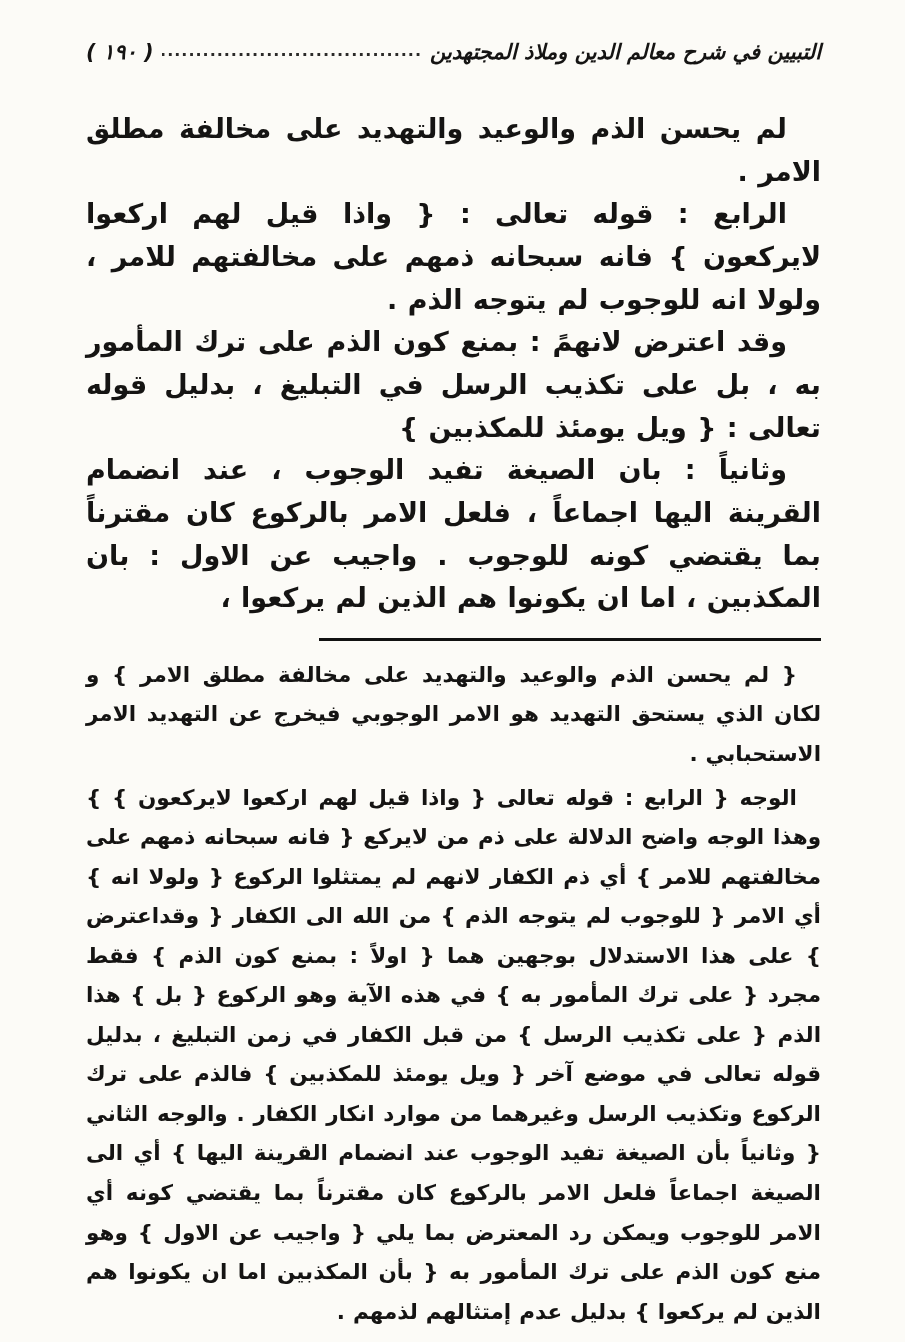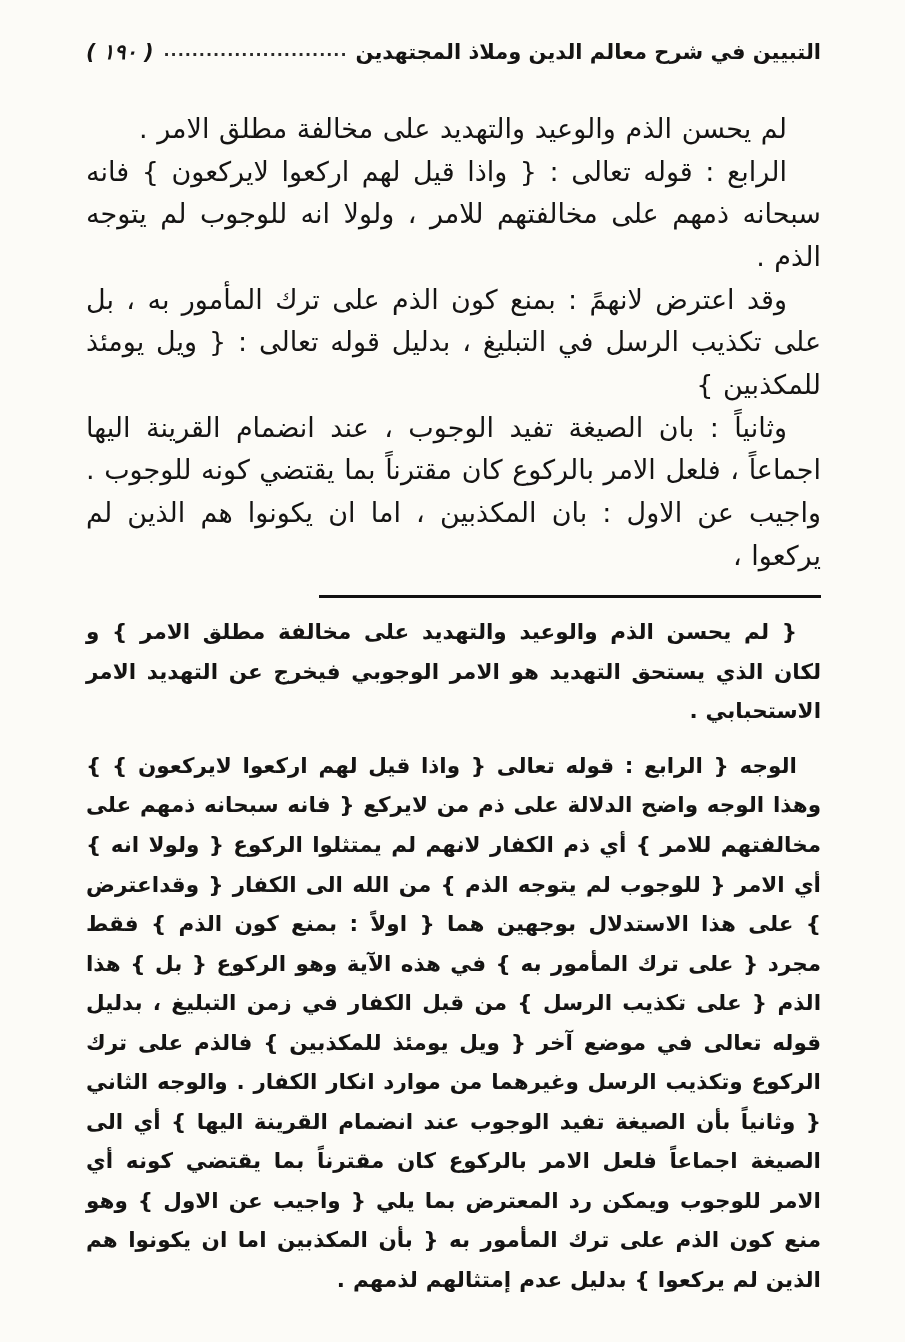--- a/index.html
+++ b/index.html
@@ -19,36 +19,36 @@
 
   
   .page-header {
     display: flex;
     align-items: baseline;
     gap: 8px;
     font-weight: 700;
     font-size: 21px;
     margin-bottom: 44px;
   }
-  .page-header .title   { white-space: nowrap; }
+  .page-header .title   { white-space: nowrap; font-style: italic; }
   .page-header .pagenum { white-space: nowrap; font-style: italic; }
   .page-header .dots {
     flex: 1 1 auto;
     overflow: hidden;
     white-space: nowrap;
     font-size: 16px;
     letter-spacing: 1px;
     opacity: .9;
     transform: translateY(-3px);
   }
 
   
   .body-text p {
     font-size: 27px;
-    font-weight: 400;
+    font-weight: 700;
     line-height: 1.58;
     text-align: justify;
     text-indent: 34px;
     word-spacing: 1px;
   }
 
   
   .separator {
     width: 502px;
     height: 3px;
@@ -58,21 +58,21 @@
 
   
   .footnotes p {
     font-size: 21.5px;
     font-weight: 700;
     line-height: 1.84;
     text-align: justify;
     text-indent: 24px;
     word-spacing: .5px;
   }
-  .footnotes p + p { margin-top: 15px; }
+  .footnotes p + p { margin-top: 4px; }
 </style>
 </head>
 <body>
 
 <div class="page">
 
   <header class="page-header">
     <span class="title">التبيين في شرح معالم الدين وملاذ المجتهدين</span>
     <span class="dots">....................................................................................................</span>
     <span class="pagenum">( ١٩٠ )</span>

